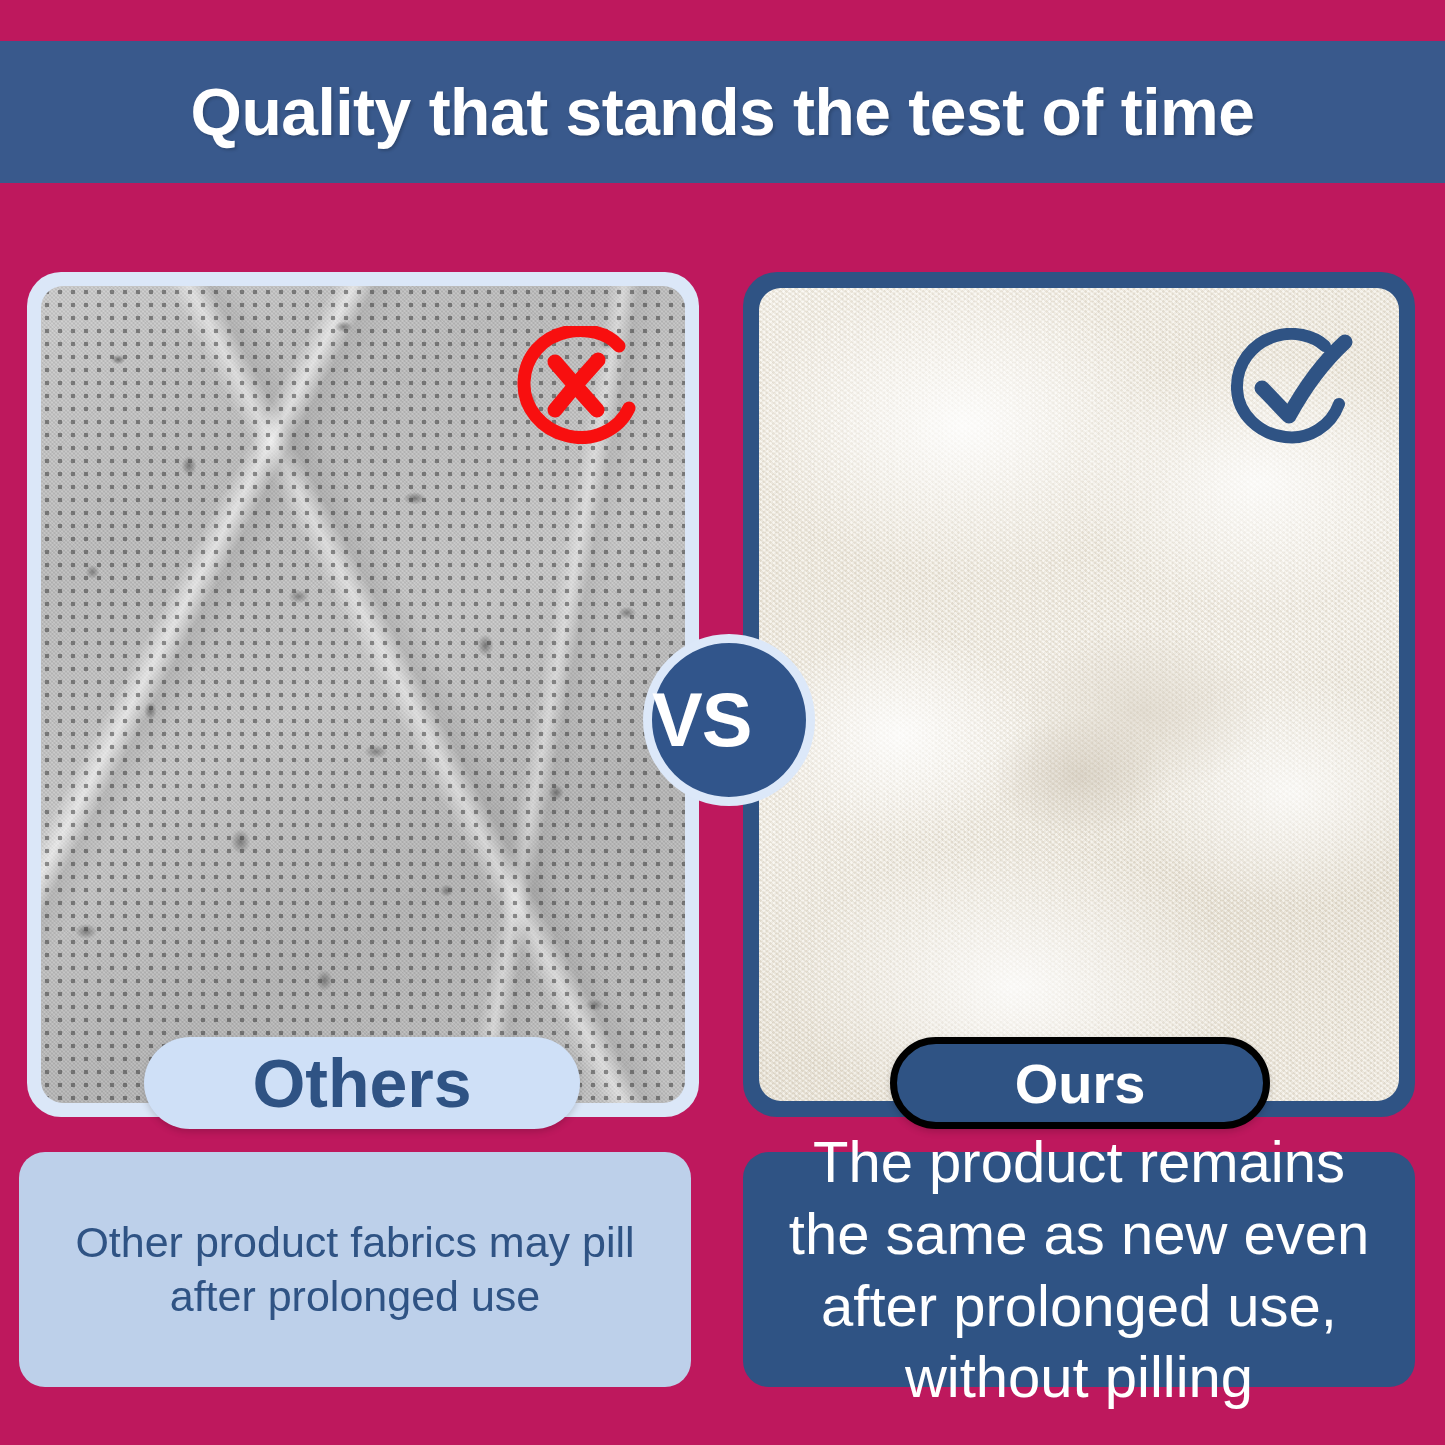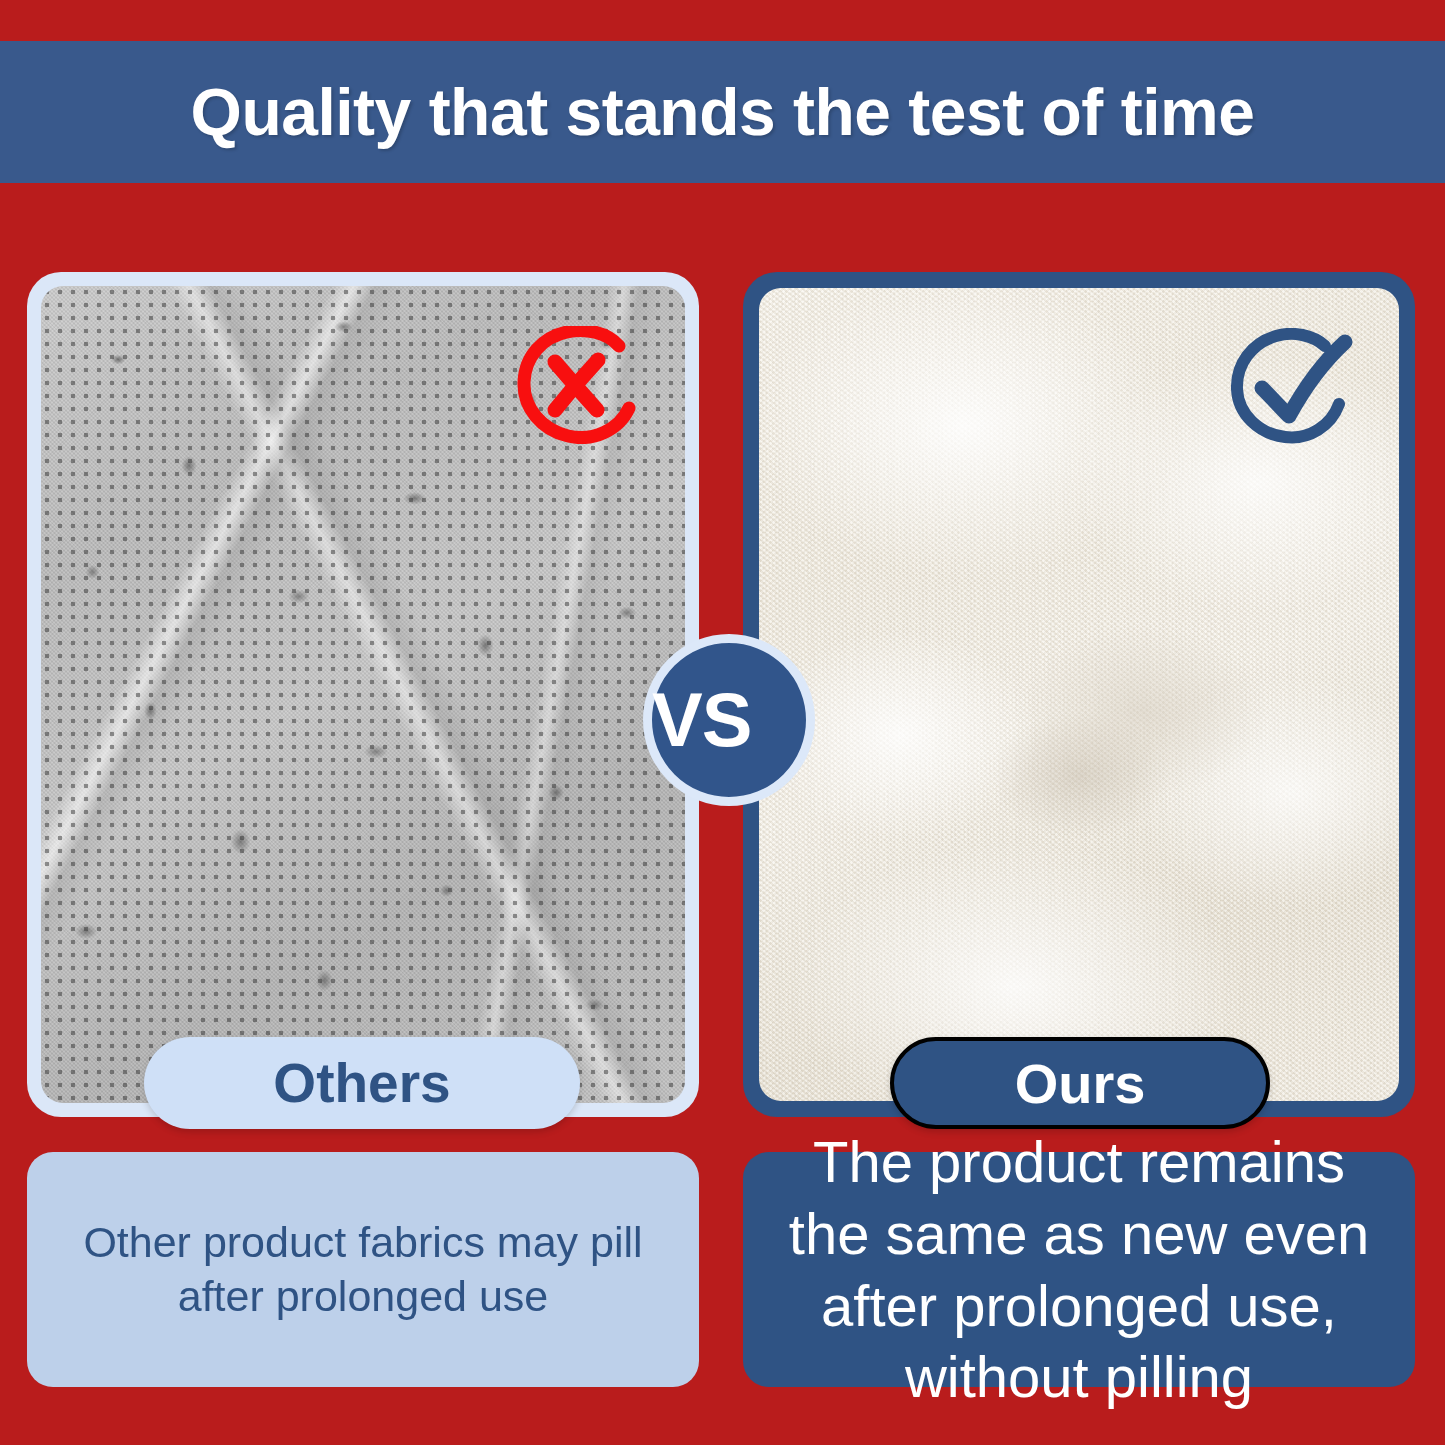--- a/index.html
+++ b/index.html
@@ -5,21 +5,21 @@
   * { margin:0; padding:0; box-sizing:border-box; }
   html, body {
     width:1445px; height:1445px;
     background:#e8f0fc;
     font-family:"Liberation Sans", sans-serif;
     overflow:hidden;
   }
   #root {
     position:relative;
     width:1445px; height:1445px;
-    background:#b91c1c;
+    background:#be185d;
     text-decoration:underline;
   }
 
   
   .banner {
     position:absolute;
     left:0; top:41px;
     width:1445px; height:142px;
     background:#39598c;
     display:flex; align-items:center; justify-content:center;
@@ -155,50 +155,50 @@
     z-index:6;
   }
   .pill-others {
     left:144px; top:1037px;
     width:436px;
     background:#cfe0f7;
     box-shadow:0 3px 7px rgba(0,0,0,.16);
   }
   .pill-others .pill-text {
     color:#2f5384;
-    font-size:55px;
+    font-size:68px;
     font-weight:bold;
     font-family:"Liberation Sans", sans-serif;
   }
   .pill-ours {
     left:890px; top:1037px;
     width:380px;
     background:#2f5384;
-    border:4px solid #000000;
+    border:7px solid #000000;
     box-shadow:0 3px 7px rgba(0,0,0,.16);
   }
   .pill-ours .pill-text {
     color:#ffffff;
     font-size:56px;
     font-weight:bold;
     font-family:"Liberation Sans", sans-serif;
   }
 
   
   .caption {
     position:absolute;
     top:1152px;
     width:672px; height:235px;
     border-radius:26px;
     display:flex; align-items:center; justify-content:center;
     padding:0 34px;
     text-align:center;
   }
   .caption-left {
-    left:27px;
+    left:19px;
     background:#bdd0ea;
   }
   .caption-left .caption-text {
     color:#2f5384;
     font-size:43px;
     line-height:1.24;
     font-family:"Liberation Sans", sans-serif;
   }
   .caption-right {
     left:743px;

